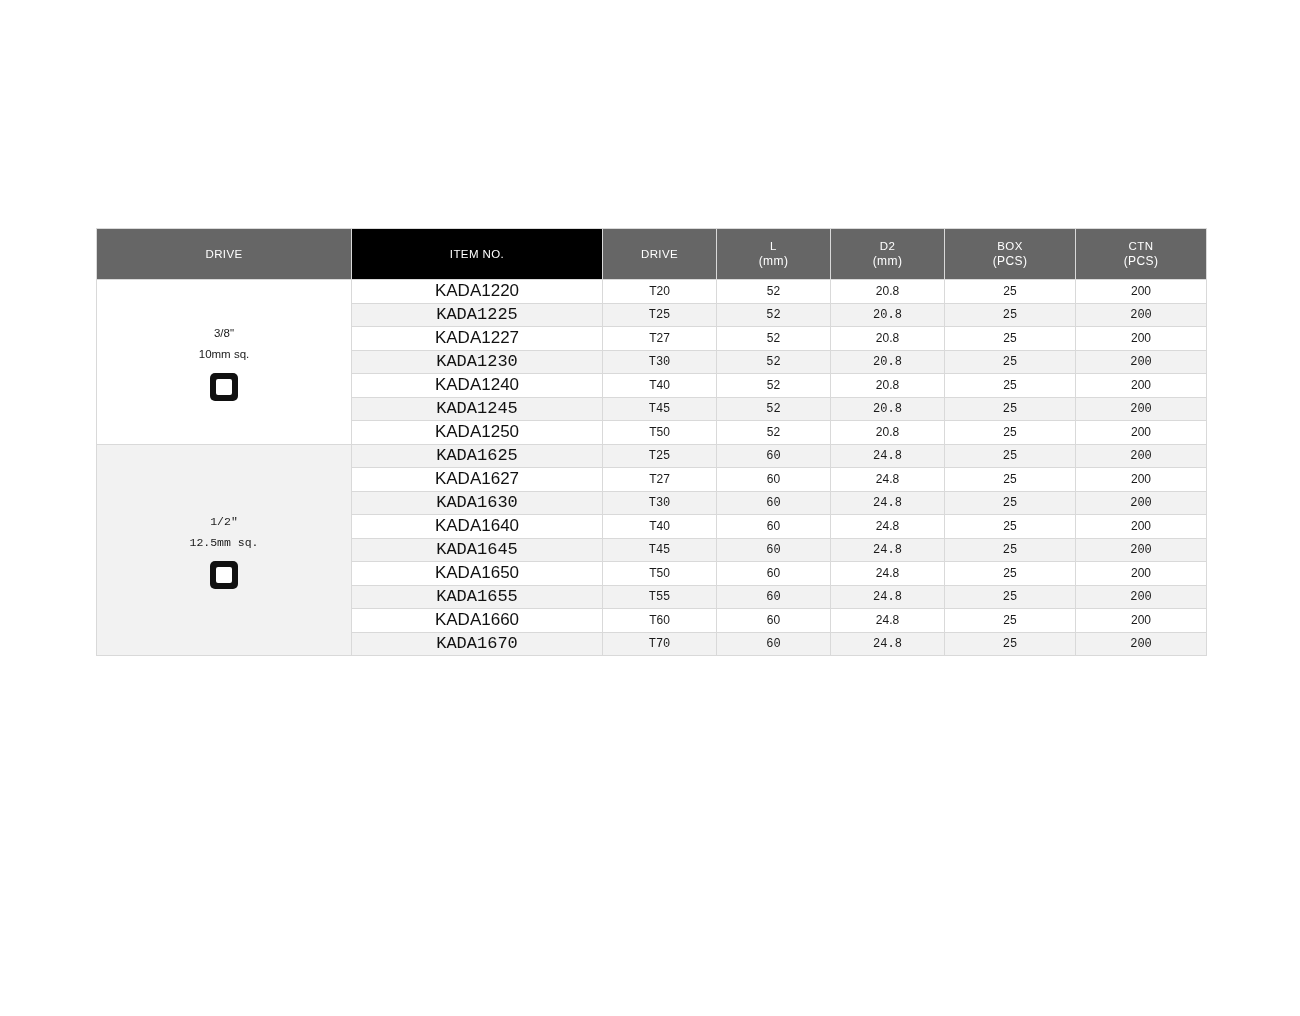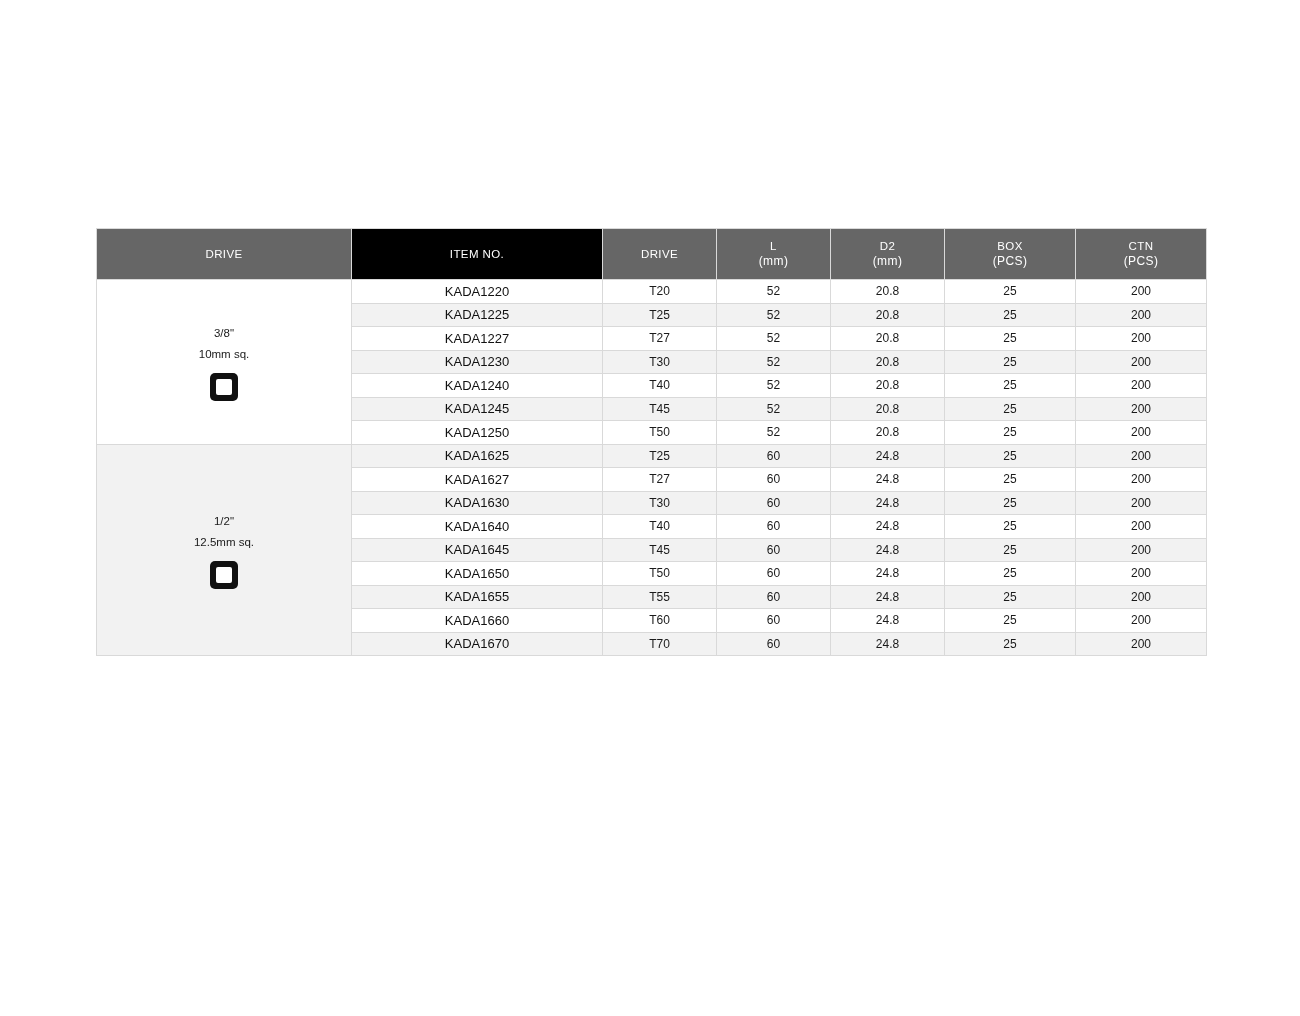--- a/index.html
+++ b/index.html
@@ -81,30 +81,31 @@
   td {
     font-size: 12px;
     color: #1a1a1a;
     text-align: center;
     height: 22.5px;
     vertical-align: middle;
   }
 
   td.item {
     font-weight: bold;
-    font-size: 13px;
+    font-size: 17px;
     color: #111111;
   }
 
   tr.odd td {
     background: #ffffff;
   }
 
   tr.even td {
     background: #f2f2f2;
+    font-family: Liberation Mono, monospace;
   }
 
   td.drive-cell {
     background: #ffffff;
     vertical-align: middle;
     text-align: center;
     padding: 6px 0;
   }
 
   .drive-line {

